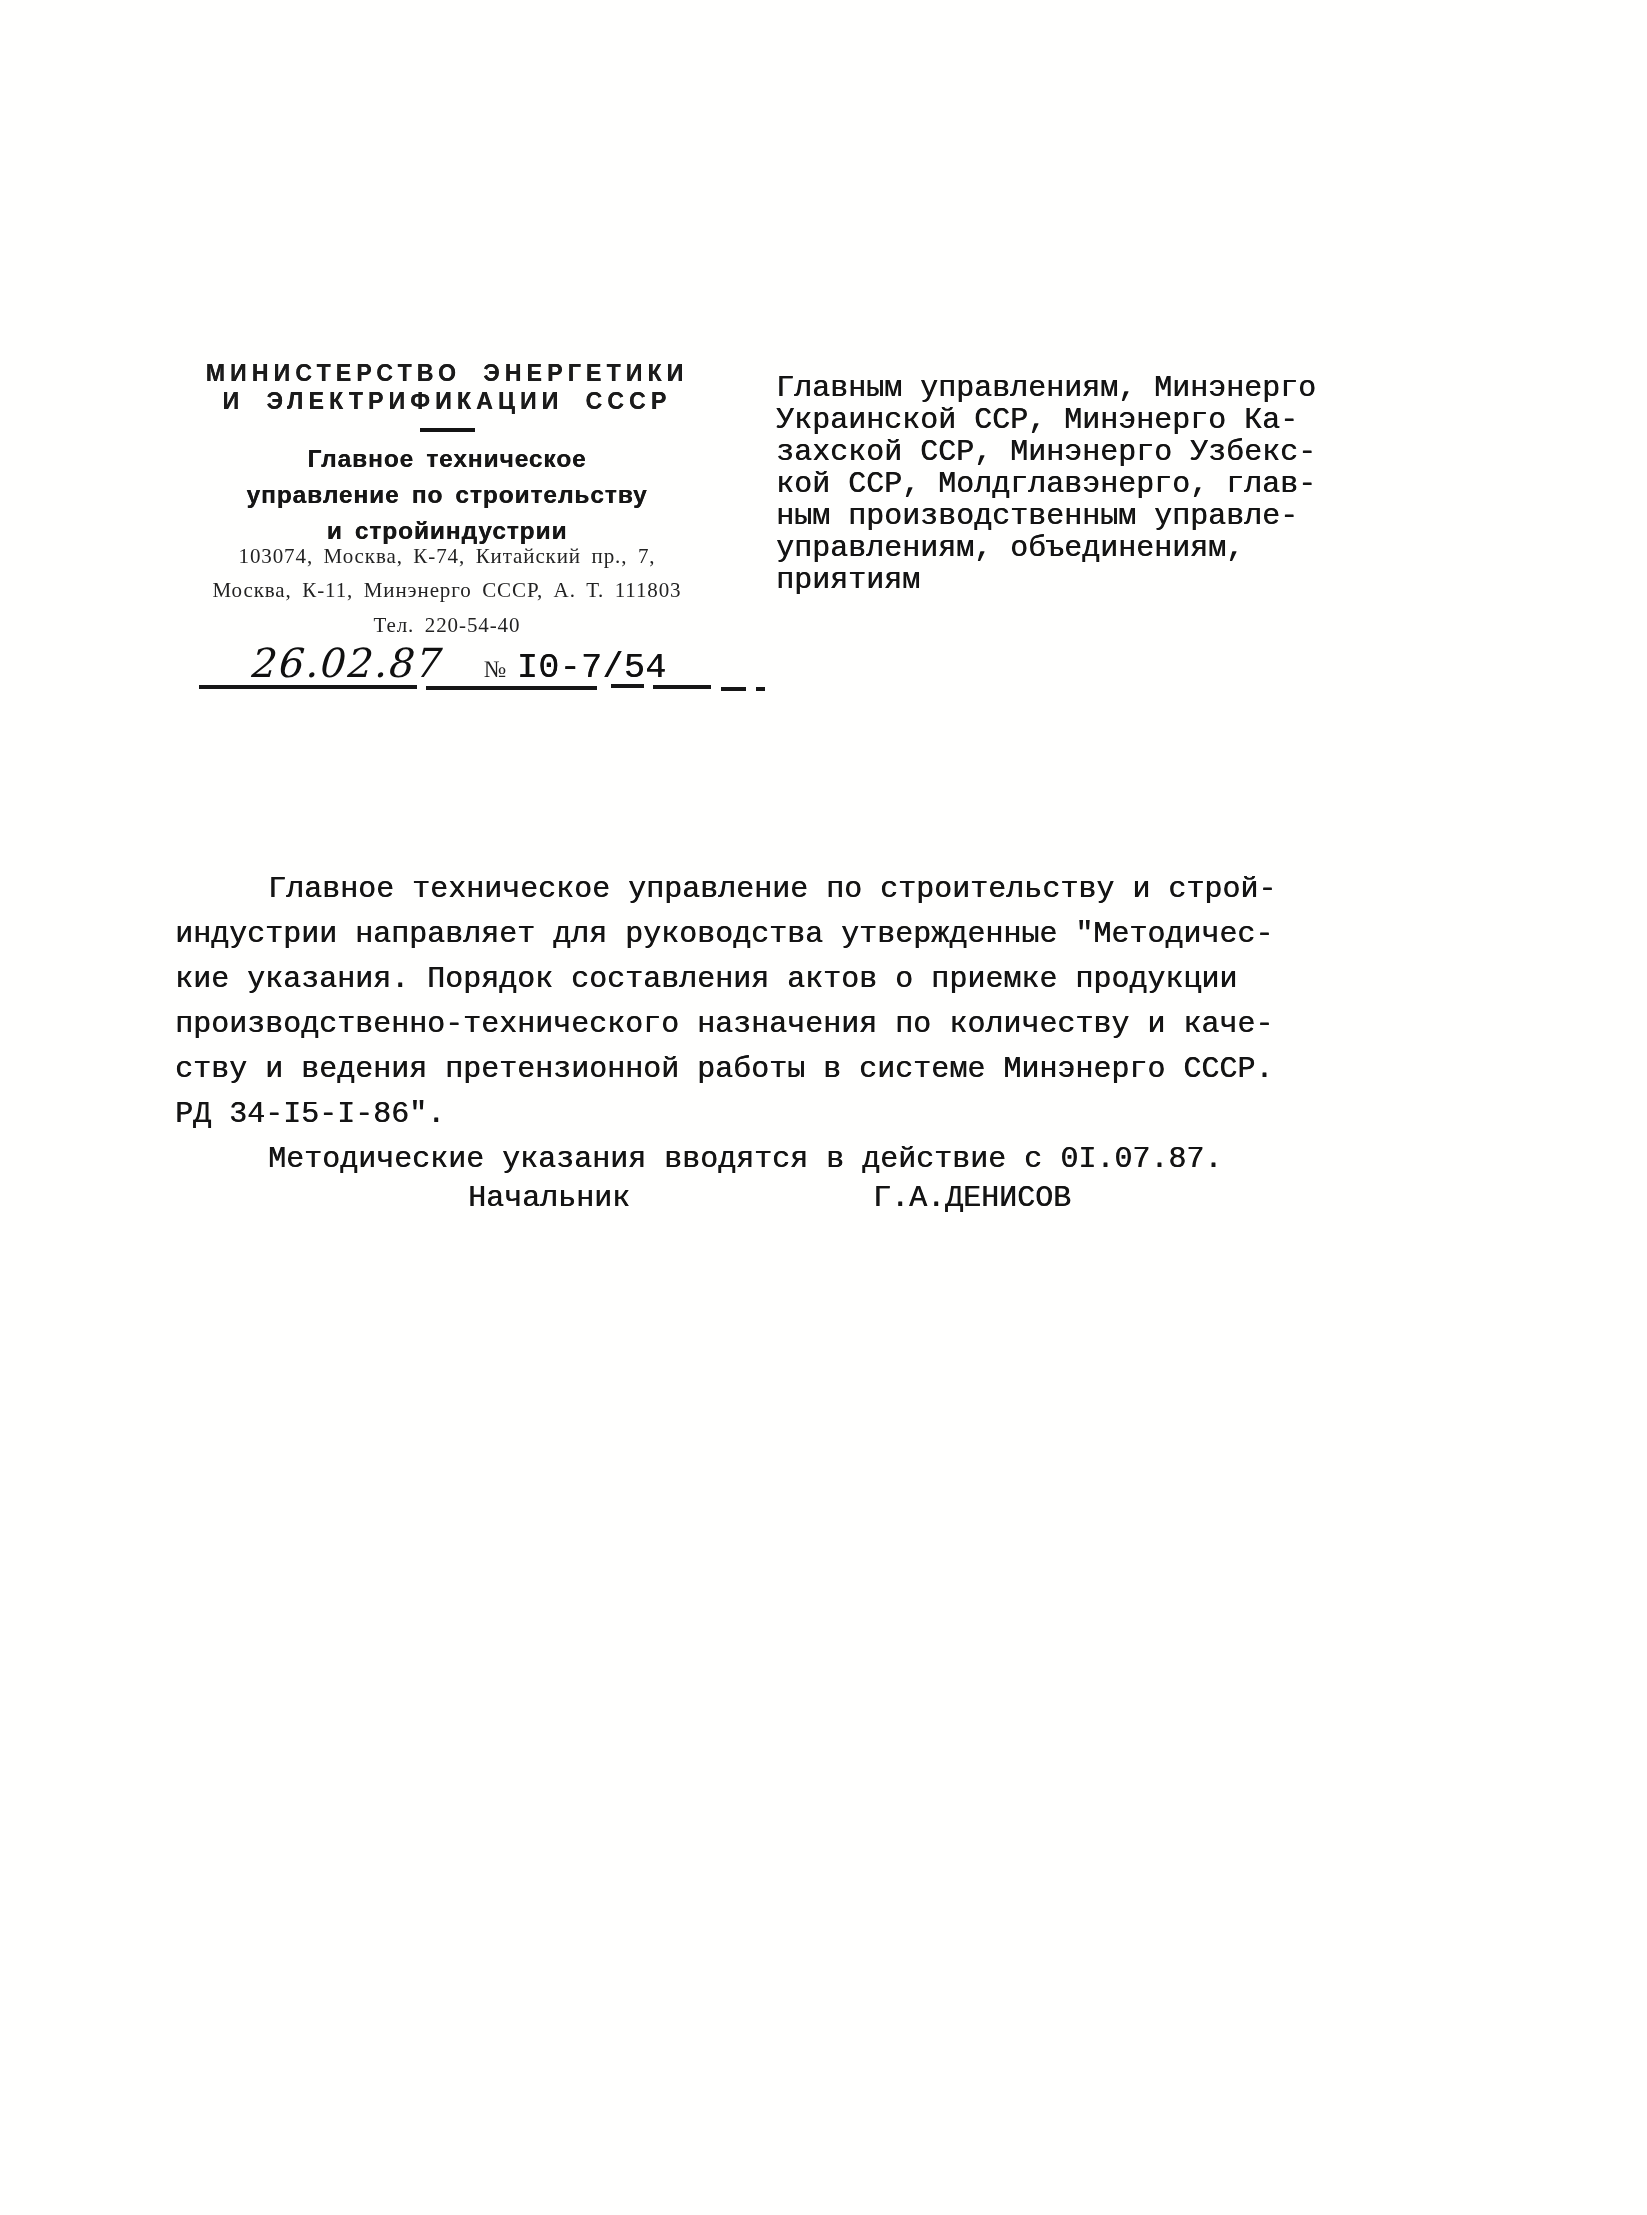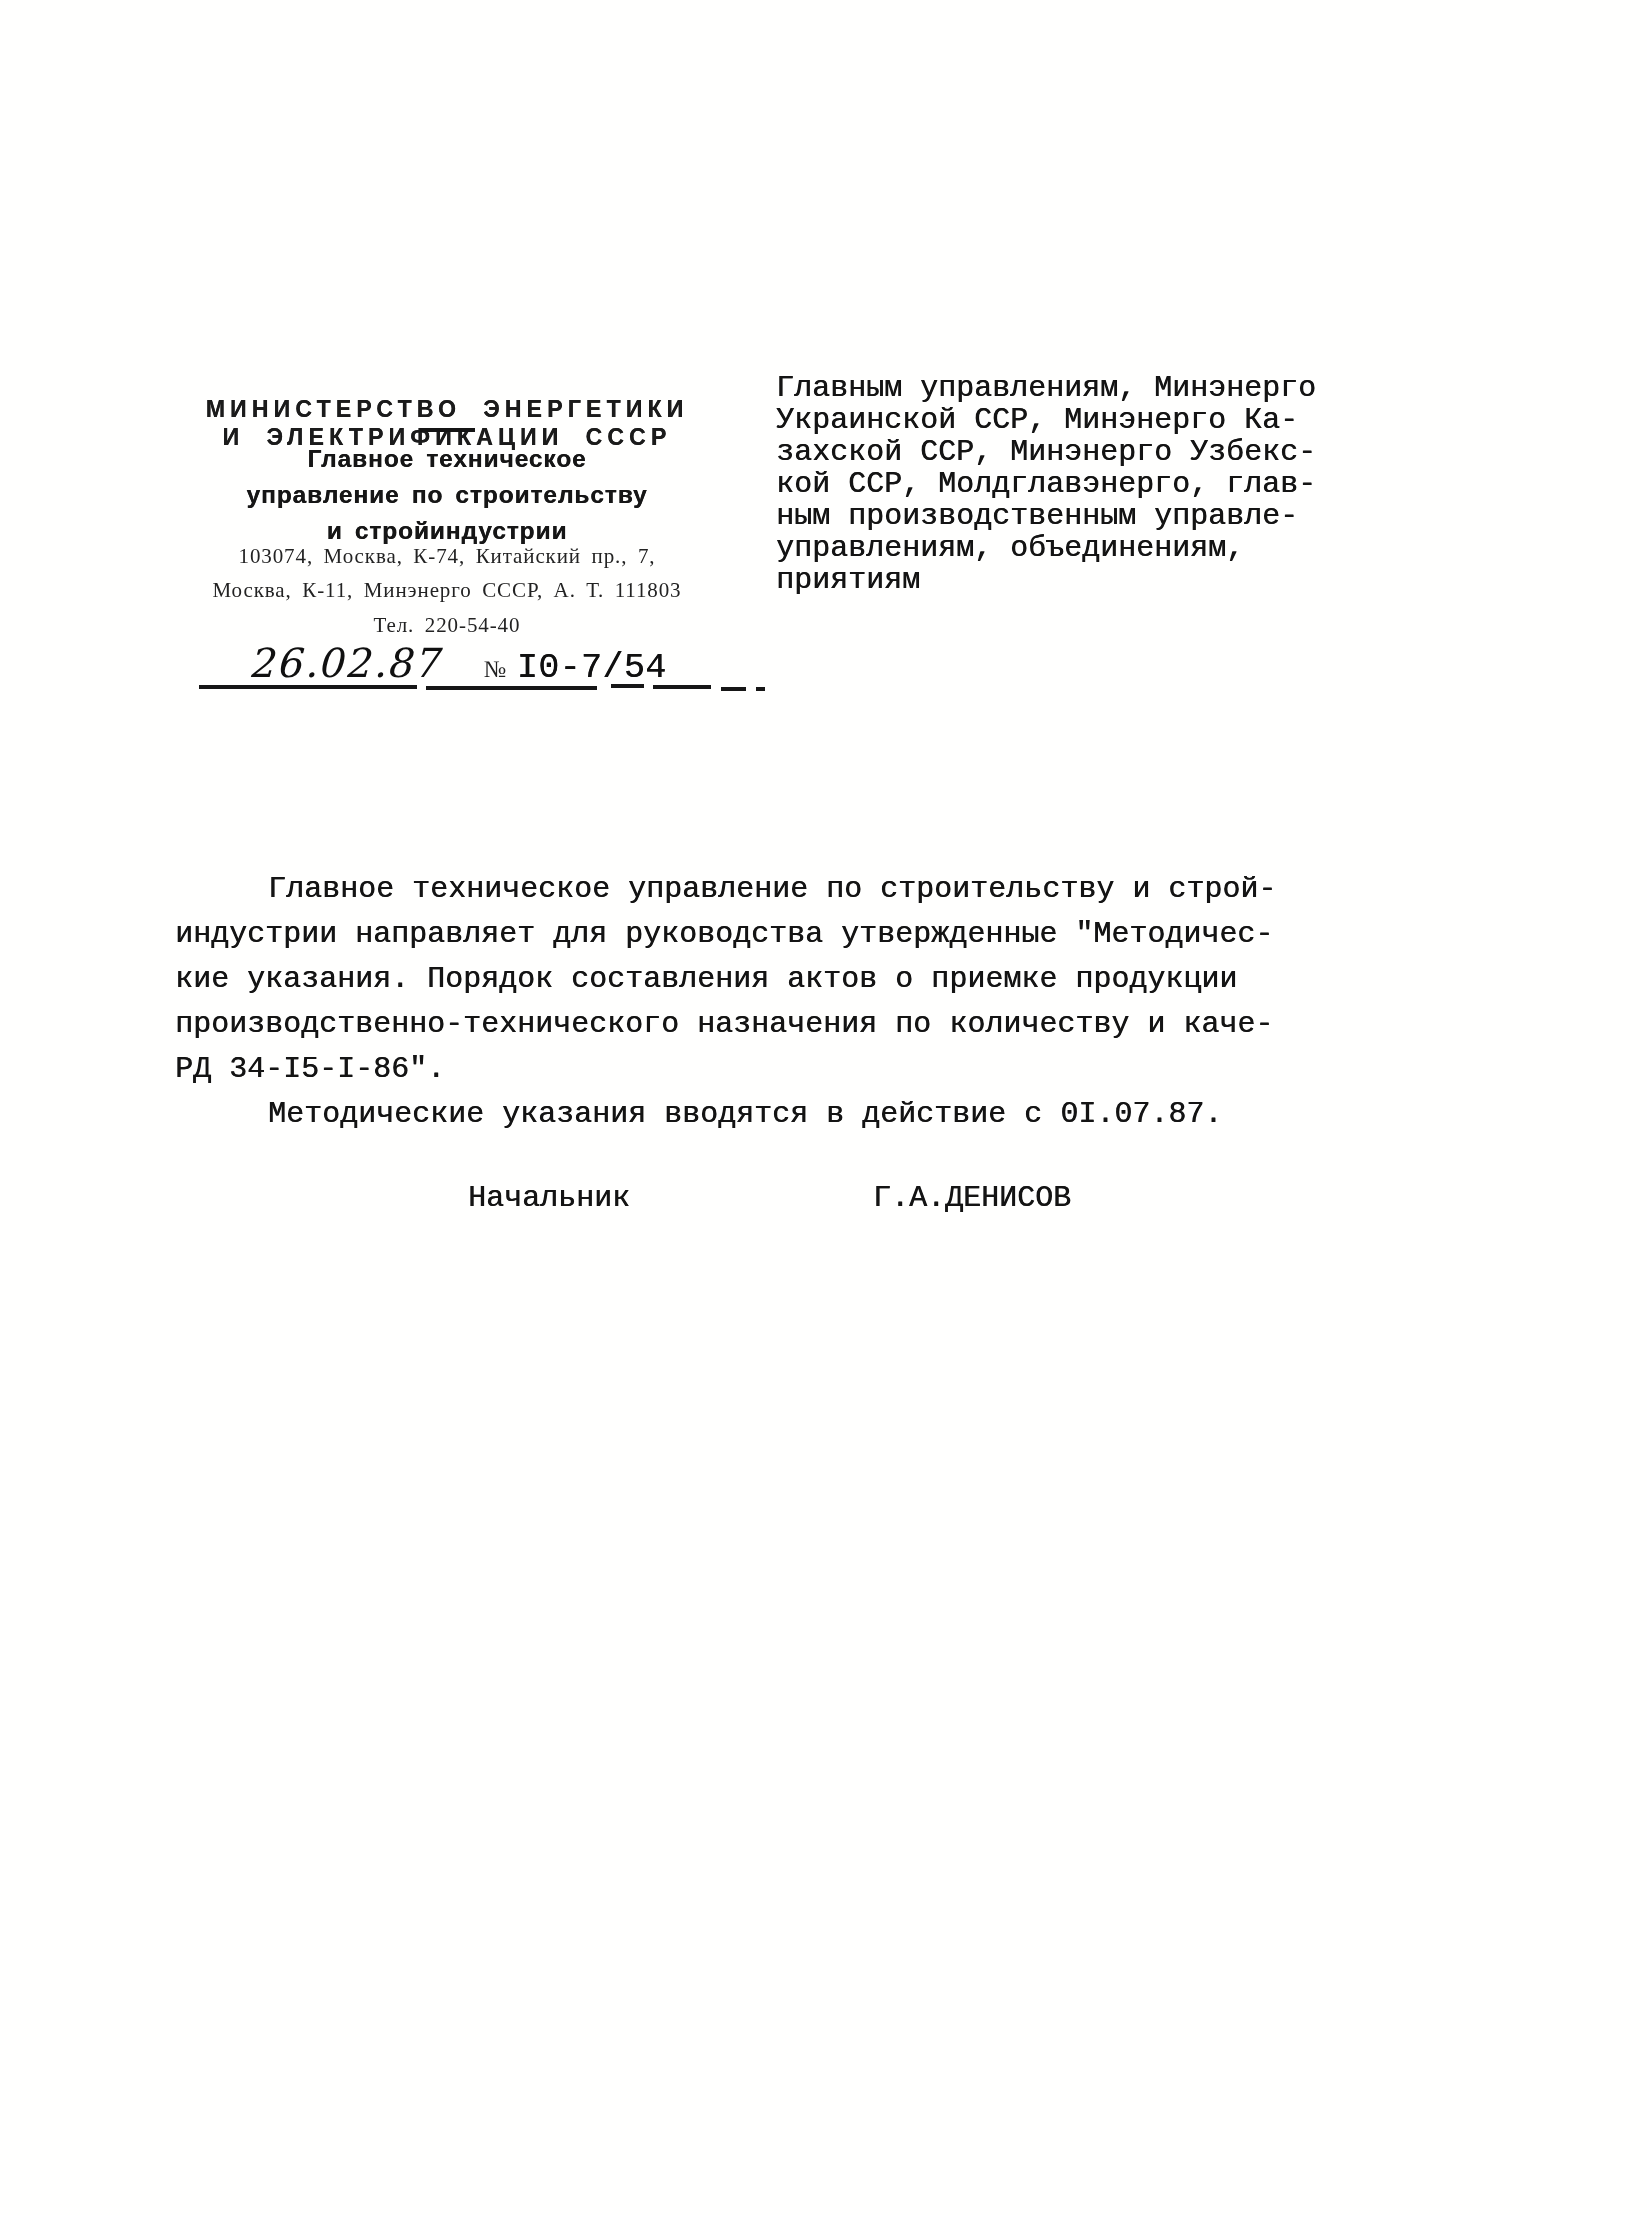--- a/index.html
+++ b/index.html
@@ -22,21 +22,20 @@
     white-space: nowrap;
   }
   .ministry {
     font-family: "Liberation Sans", sans-serif;
     font-weight: bold;
     font-size: 23px;
     letter-spacing: 5.2px;
     word-spacing: 10.5px;
     color: #1b1b1b;
     text-shadow: 0.3px 0 0 currentColor;
-    margin-top: 36px;
   }
   .dept {
     font-family: "Liberation Sans", sans-serif;
     font-weight: bold;
     font-size: 24.5px;
     letter-spacing: 0.9px;
     word-spacing: 4.4px;
     color: #161616;
     text-shadow: 0.3px 0 0 currentColor;
   }
@@ -172,20 +171,21 @@
     <div class="addr-line">ным производственным управле-</div>
     <div class="addr-line">управлениям, объединениям,</div>
     <div class="addr-line">приятиям</div>
   </div>
 
   <div class="body-block">
     <div class="b-line b-indent">Главное техническое управление по строительству и строй-</div>
     <div class="b-line">индустрии направляет для руководства утвержденные "Методичес-</div>
     <div class="b-line">кие указания. Порядок составления актов о приемке продукции</div>
     <div class="b-line">производственно-технического назначения по количеству и каче-</div>
+    <div class="b-line">ству и ведения претензионной работы в системе Минэнерго СССР.</div>
     <div class="b-line">РД 34-I5-I-86".</div>
     <div class="b-line b-indent">Методические указания вводятся в действие с 0I.07.87.</div>
   </div>
 
   <div class="sig sig-title">Начальник</div>
   <div class="sig sig-name">Г.А.ДЕНИСОВ</div>
 
 </div>
 
 

